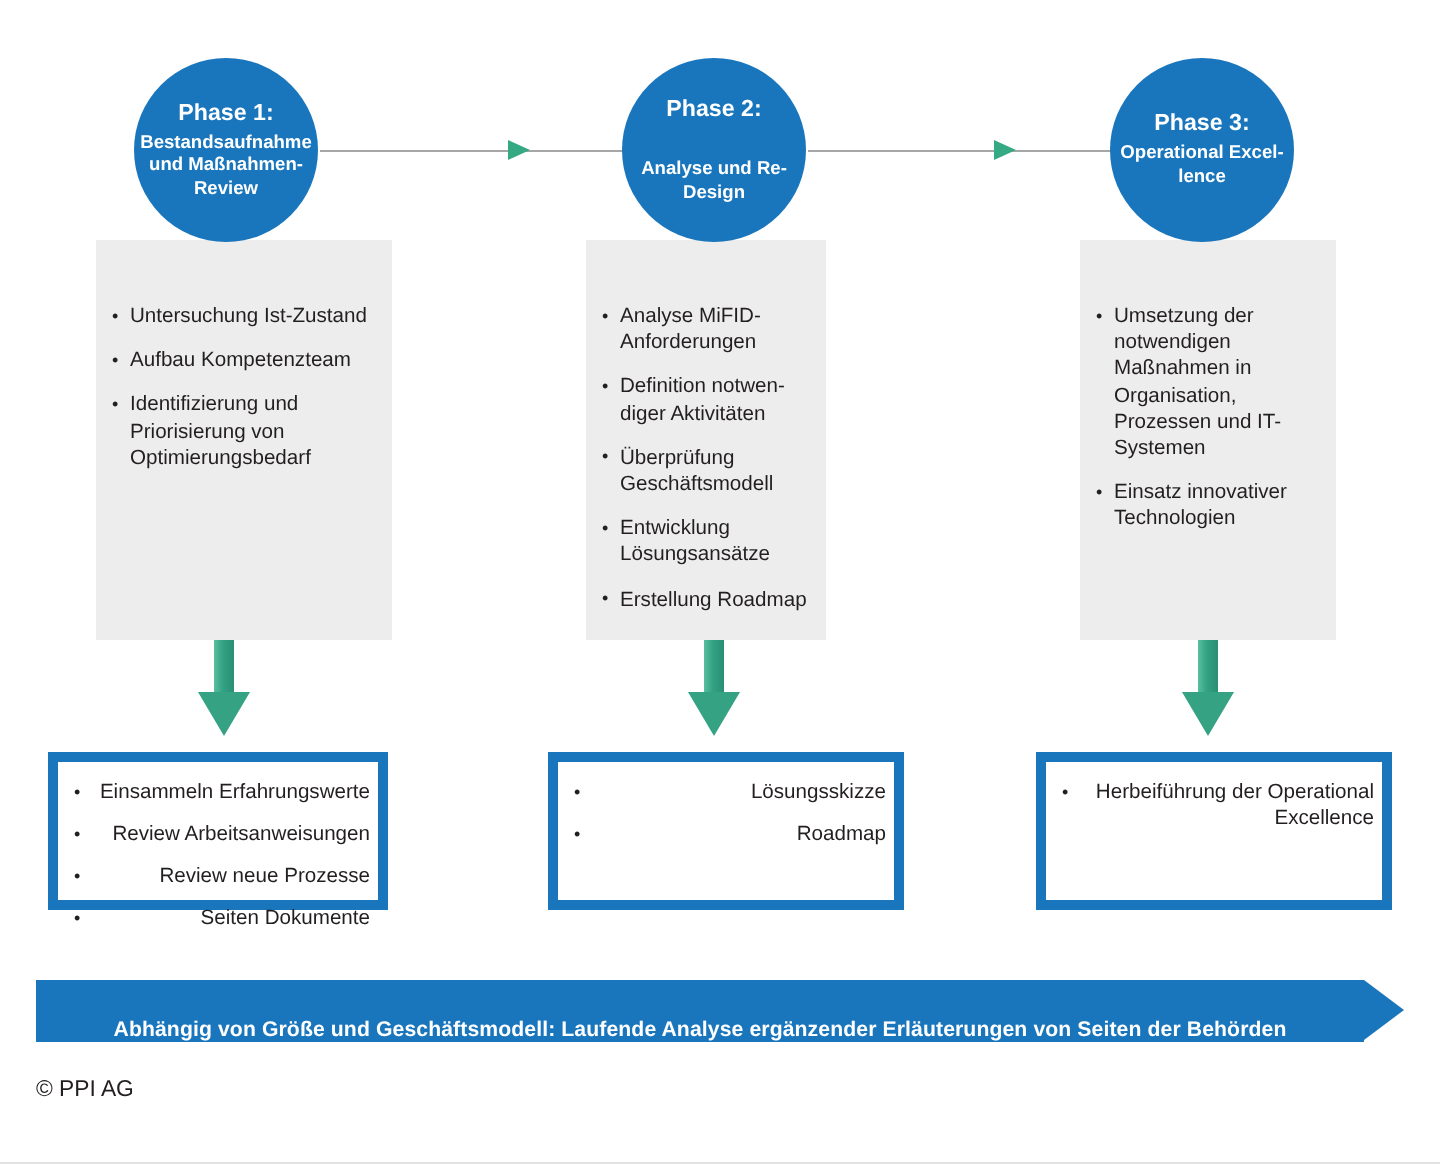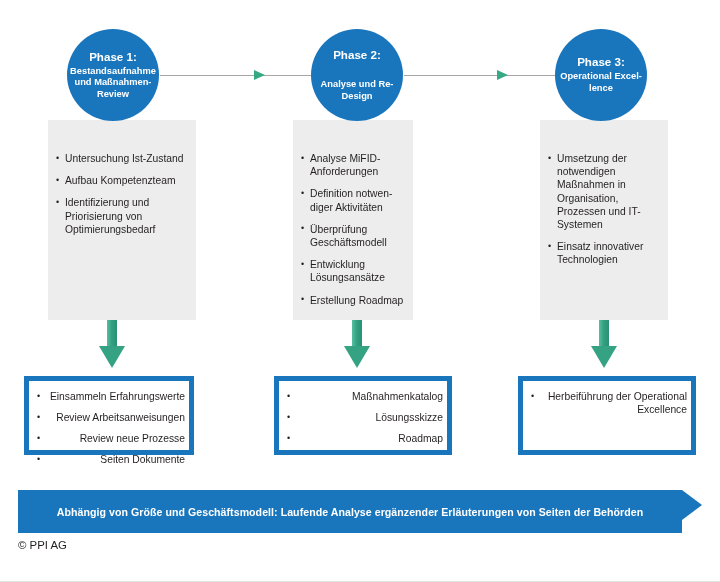--- a/index.html
+++ b/index.html
@@ -103,23 +103,23 @@
   }
 
   
   .banner {
     position:absolute;
     left:18px; top:490px;
     width:684px; height:31px;
   }
   .banner .body {
     position:absolute; left:0; top:0;
-    width:664px; height:43px;
+    width:664px; height:31px;
     background:#1a76bc;
-    display:flex; align-items:center; justify-content:center;
+    display:flex; align-items:flex-end; justify-content:center;
   }
   .banner .tip {
     position:absolute; left:664px; top:0;
     width:0; height:0;
     border-top:15.5px solid transparent;
     border-bottom:15.5px solid transparent;
     border-left:20px solid #1a76bc;
   }
   .banner .label {
     color:#ffffff;
@@ -188,21 +188,20 @@
   <div class="circle" style="left:311px;gap:15px;">
     <div class="ph-title">Phase 2:</div>
     <div class="ph-sub">Analyse und Re-Design</div>
   </div>
   <div class="downarrow" style="left:344px;">
     <div class="shaft"></div>
     <div class="head"></div>
   </div>
   <div class="resultbox" style="left:274px; width:178px;">
     <ul>
-      <li>Maßnahmenkatalog</li>
       <li>Lösungsskizze</li>
       <li>Roadmap</li>
     </ul>
   </div>
 
   <div class="panel" style="left:540px; width:128px;">
     <ul>
       <li>Umsetzung der notwendigen Maßnahmen in Organisation, Prozessen und IT-Systemen</li>
       <li>Einsatz innovativer Technologien</li>
     </ul>

